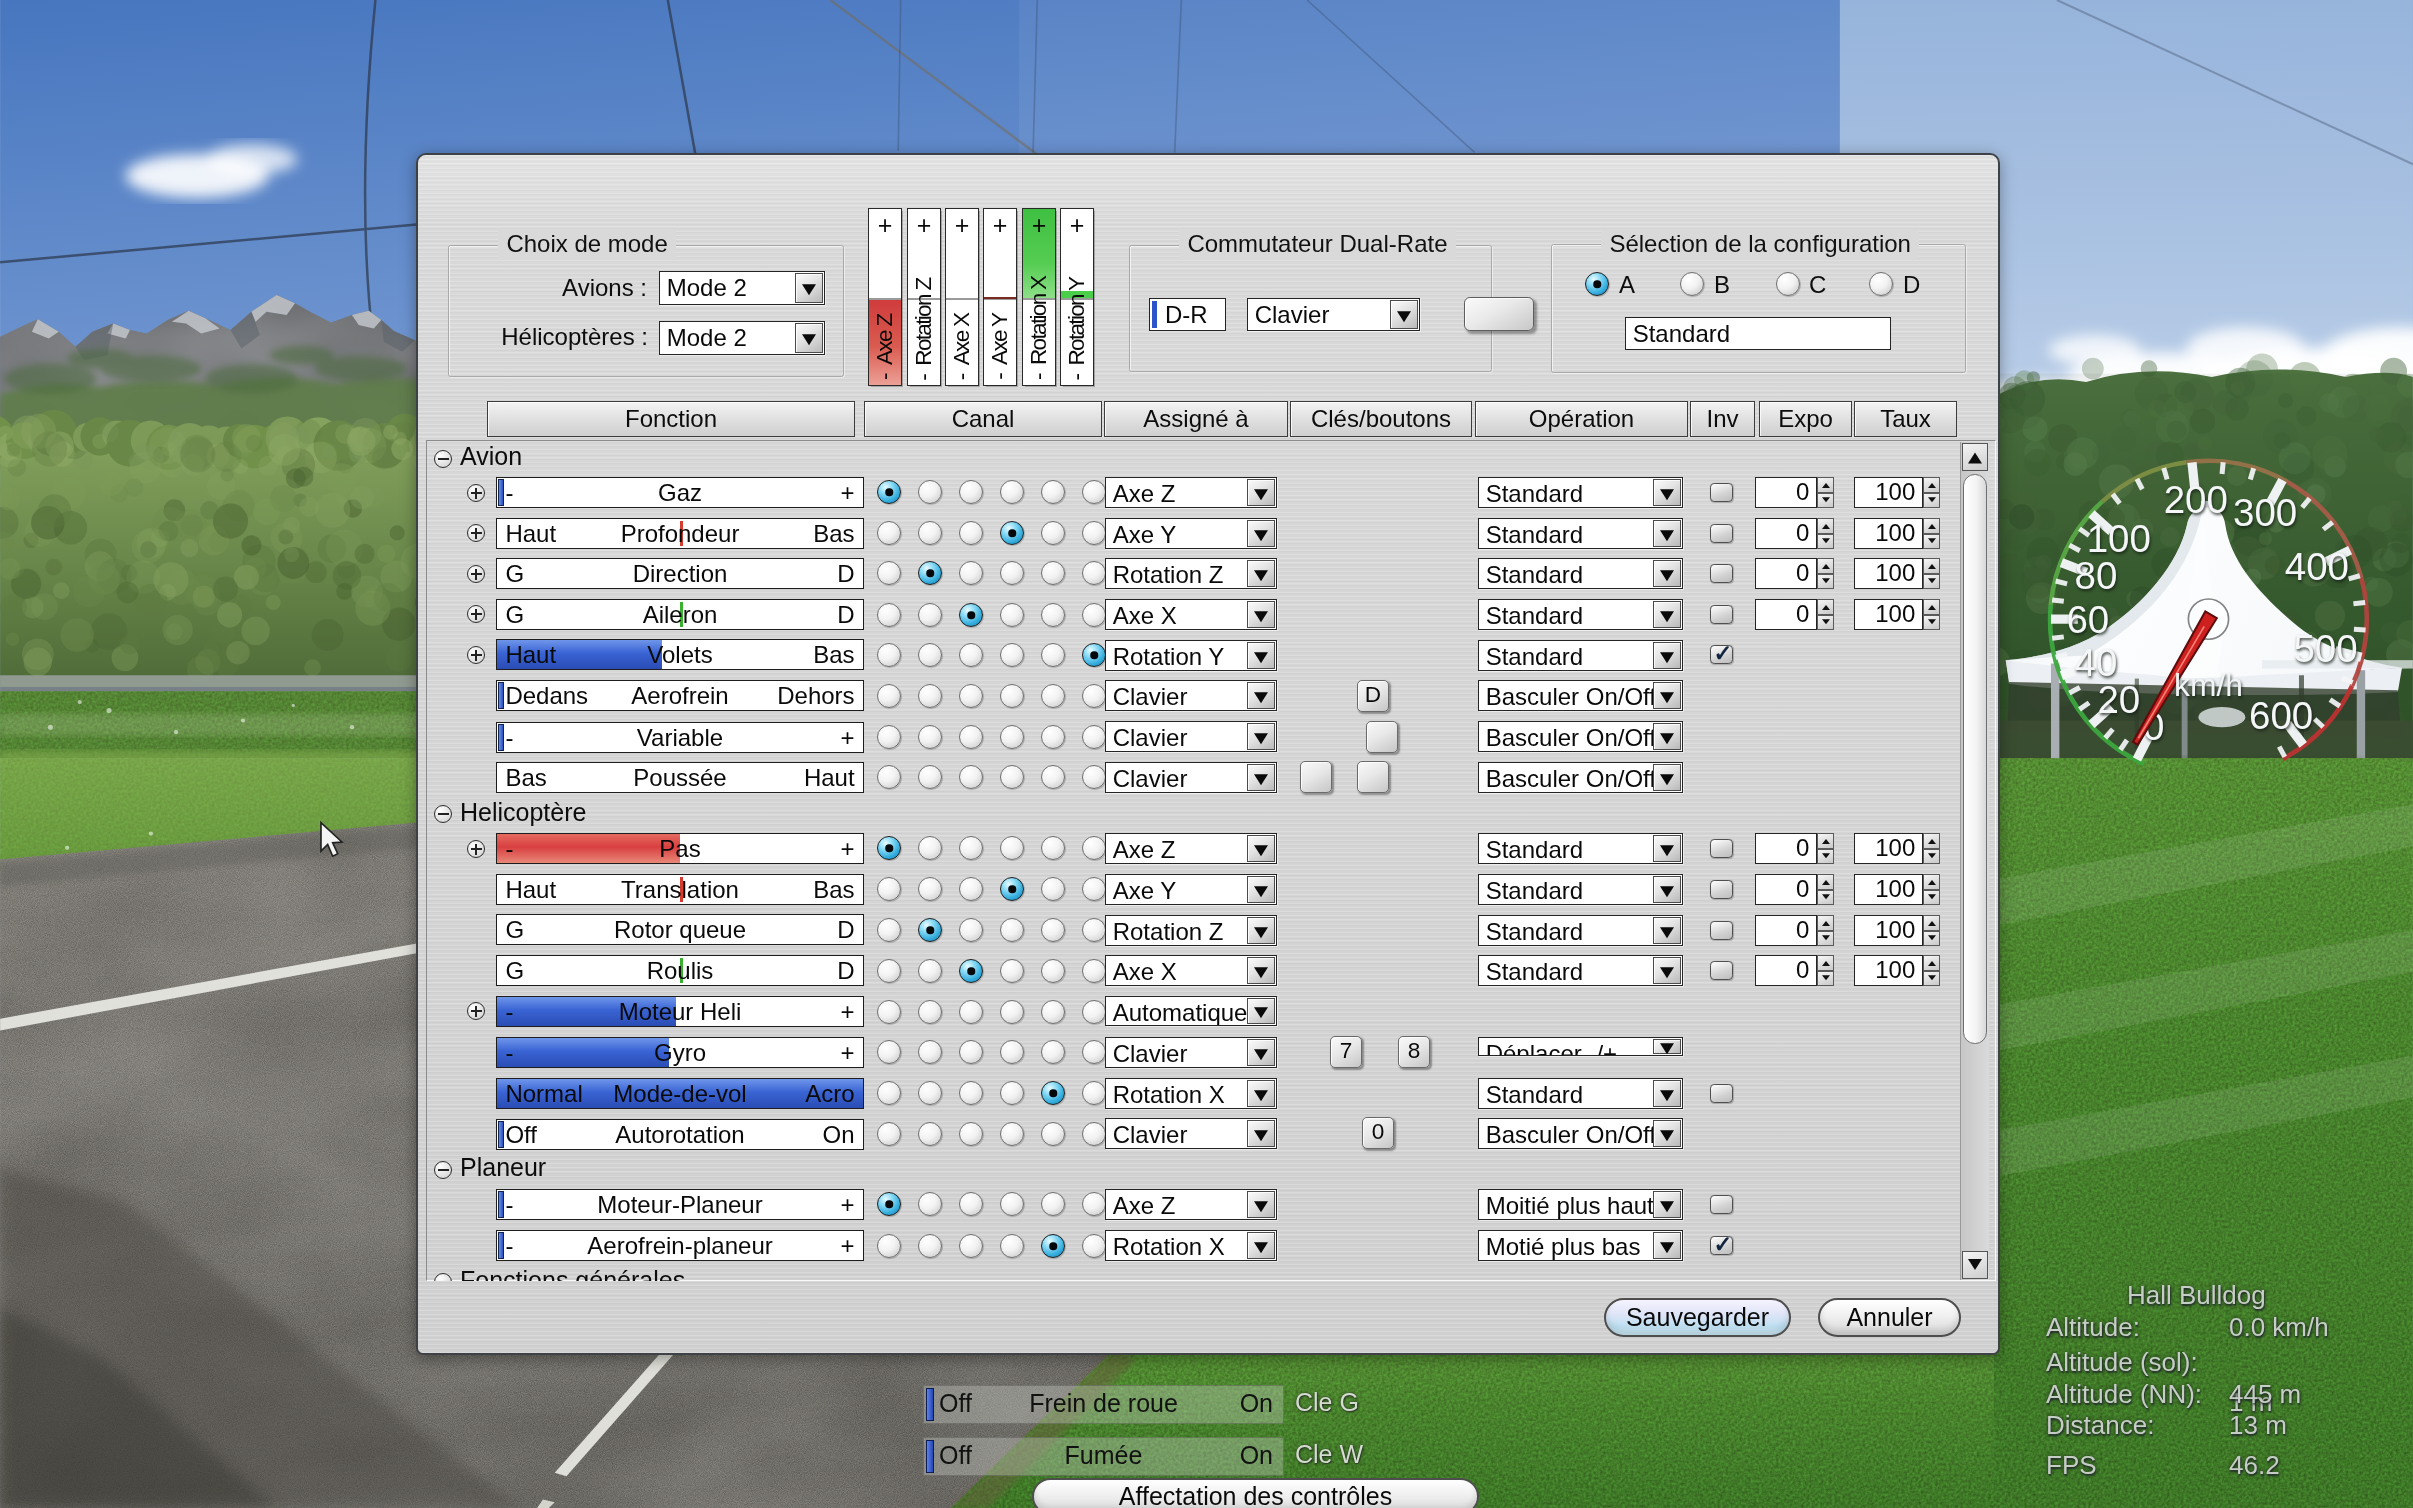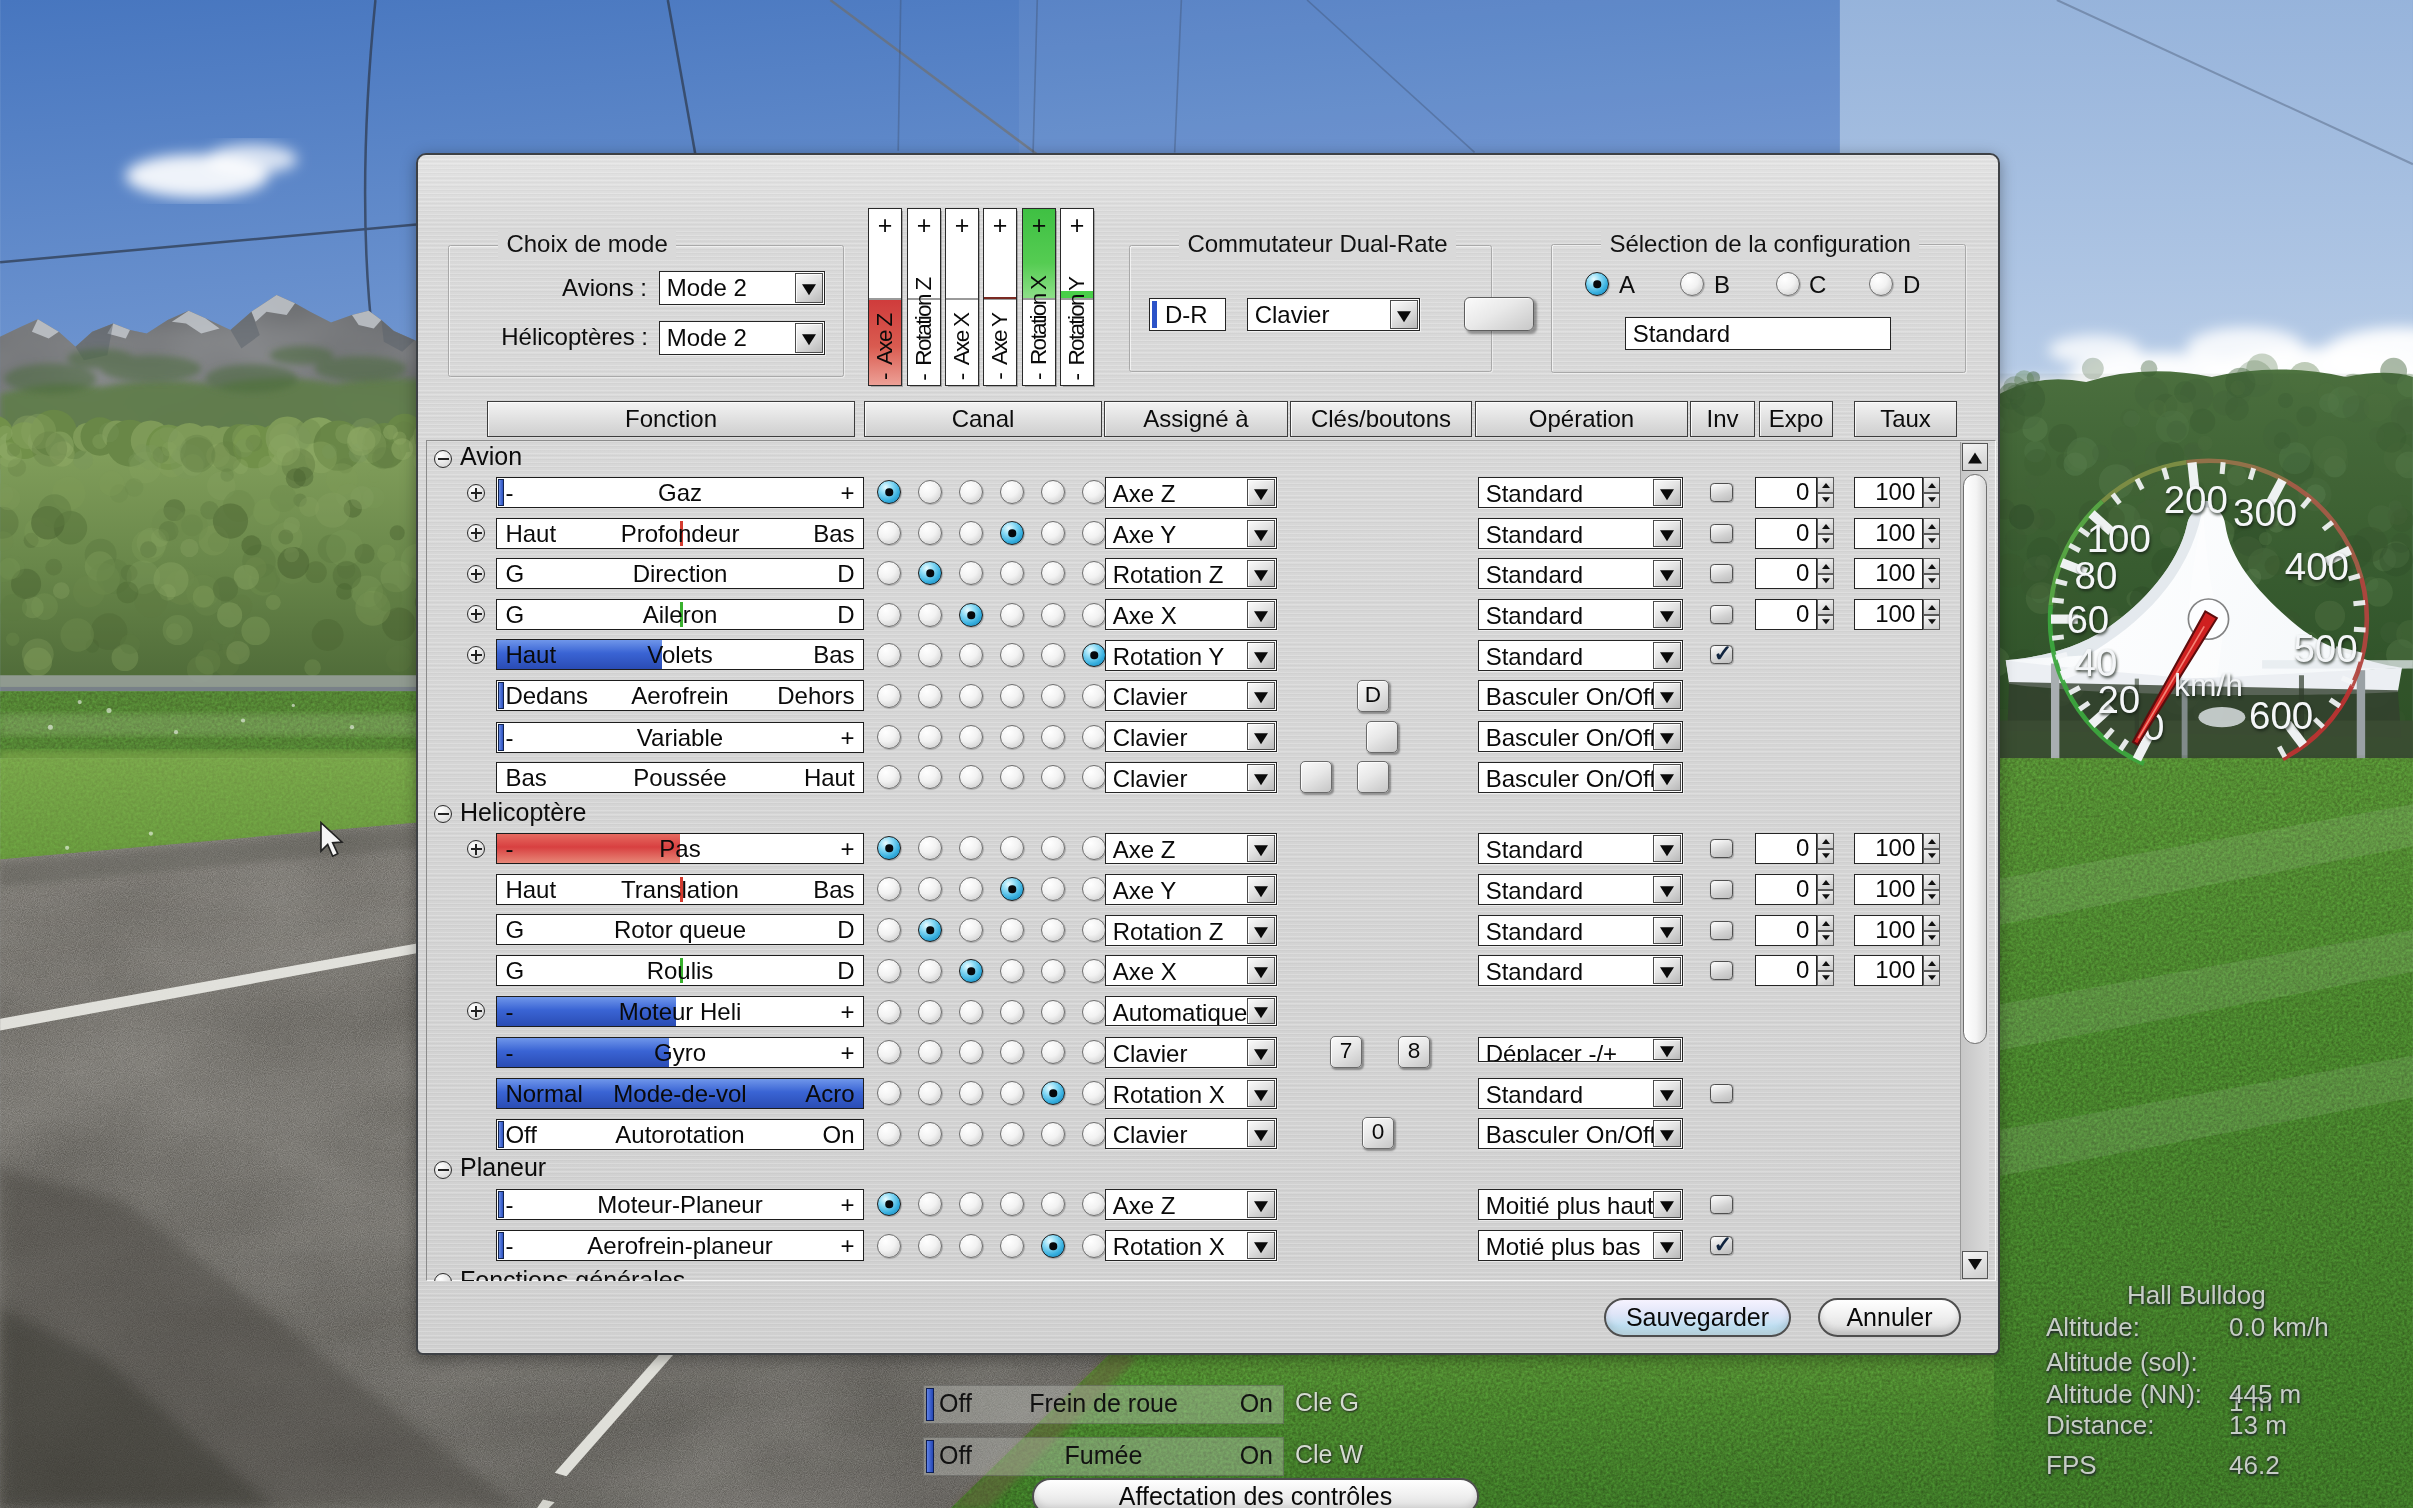--- a/index.html
+++ b/index.html
@@ -857,21 +857,21 @@
       <span class="lbl" style="left:1485px;top:116px">D</span>
       <div class="field" style="left:1207px;top:162px;width:266px;height:33px">
         <span style="position:absolute;left:6.7px;top:1.7px">Standard</span>
       </div>
       <div class="hcell" style="left:69px;top:246px;width:368px">Fonction</div>
       <div class="hcell" style="left:446px;top:246px;width:238px">Canal</div>
       <div class="hcell" style="left:686px;top:246px;width:184px">Assigné à</div>
       <div class="hcell" style="left:872px;top:246px;width:182px">Clés/boutons</div>
       <div class="hcell" style="left:1057px;top:246px;width:213px">Opération</div>
       <div class="hcell" style="left:1272px;top:246px;width:65px">Inv</div>
-      <div class="hcell" style="left:1341px;top:246px;width:74px">Expo</div>
+      <div class="hcell" style="left:1341px;top:246px;width:93px">Expo</div>
       <div class="hcell" style="left:1436px;top:246px;width:103px">Taux</div>
       <div id="panel"></div>
       <span class="sicon" style="left:16px;top:295px"></span>
       <span class="shead" style="left:42px;top:287px">Avion</span>
       <span class="sicon plus" style="left:49px;top:329px"></span>
       <div class="fbar" style="left:78px;top:322px;width:368px;height:31px">
         <span class="cursor" style="left:0.8px;top:0.8px;bottom:0.8px"></span>
         <span class="l">-</span>
         <span class="c">Gaz</span>
         <span class="r">+</span>
@@ -1267,21 +1267,21 @@
       <span class="rad" style="left:541px;top:885px"></span>
       <span class="rad" style="left:582px;top:885px"></span>
       <span class="rad" style="left:623px;top:885px"></span>
       <span class="rad" style="left:664px;top:885px"></span>
       <div class="dd" style="left:687px;top:882px;width:172px;height:31px">
         <span class="tx">Clavier</span>
         <span class="arr"></span>
       </div>
       <span class="key" style="left:912px;top:881px">7</span>
       <span class="key" style="left:980px;top:881px">8</span>
-      <div class="dd" style="left:1060px;top:882px;width:205px;height:25px">
+      <div class="dd" style="left:1060px;top:882px;width:205px;height:19px">
         <span class="tx">Déplacer -/+</span>
         <span class="arr"></span>
       </div>
       <div class="fbar" style="left:78px;top:923px;width:368px;height:31px">
         <span class="fill" style="width:100%;background:linear-gradient(180deg,#6f96ea 0%,#3a64d4 45%,#2a4cb4 100%)"></span>
         <span class="l">Normal</span>
         <span class="c">Mode-de-vol</span>
         <span class="r">Acro</span>
       </div>
       <span class="rad" style="left:459px;top:926px"></span>

